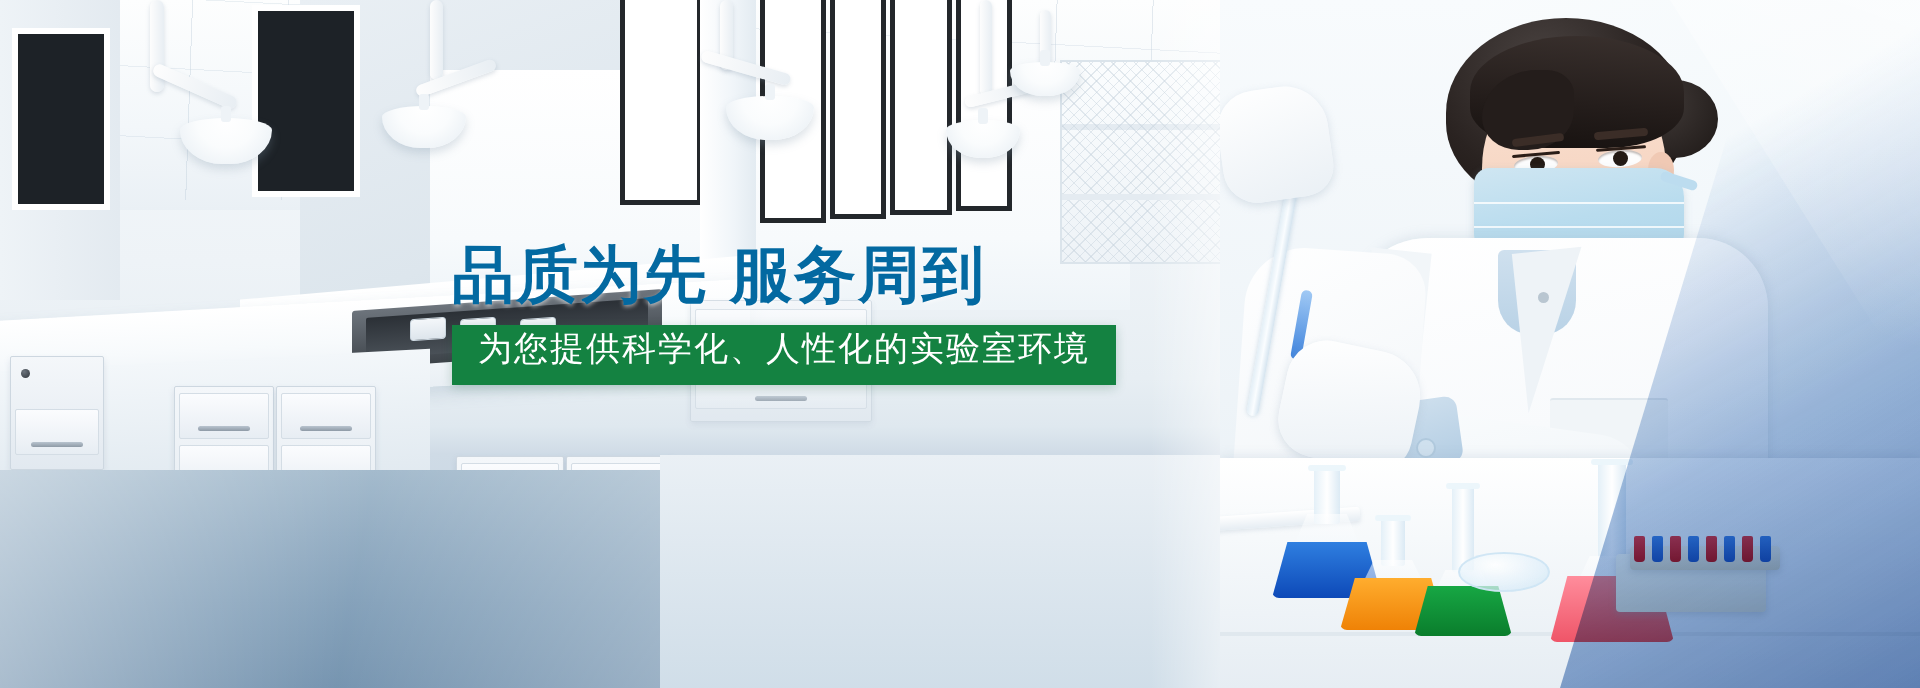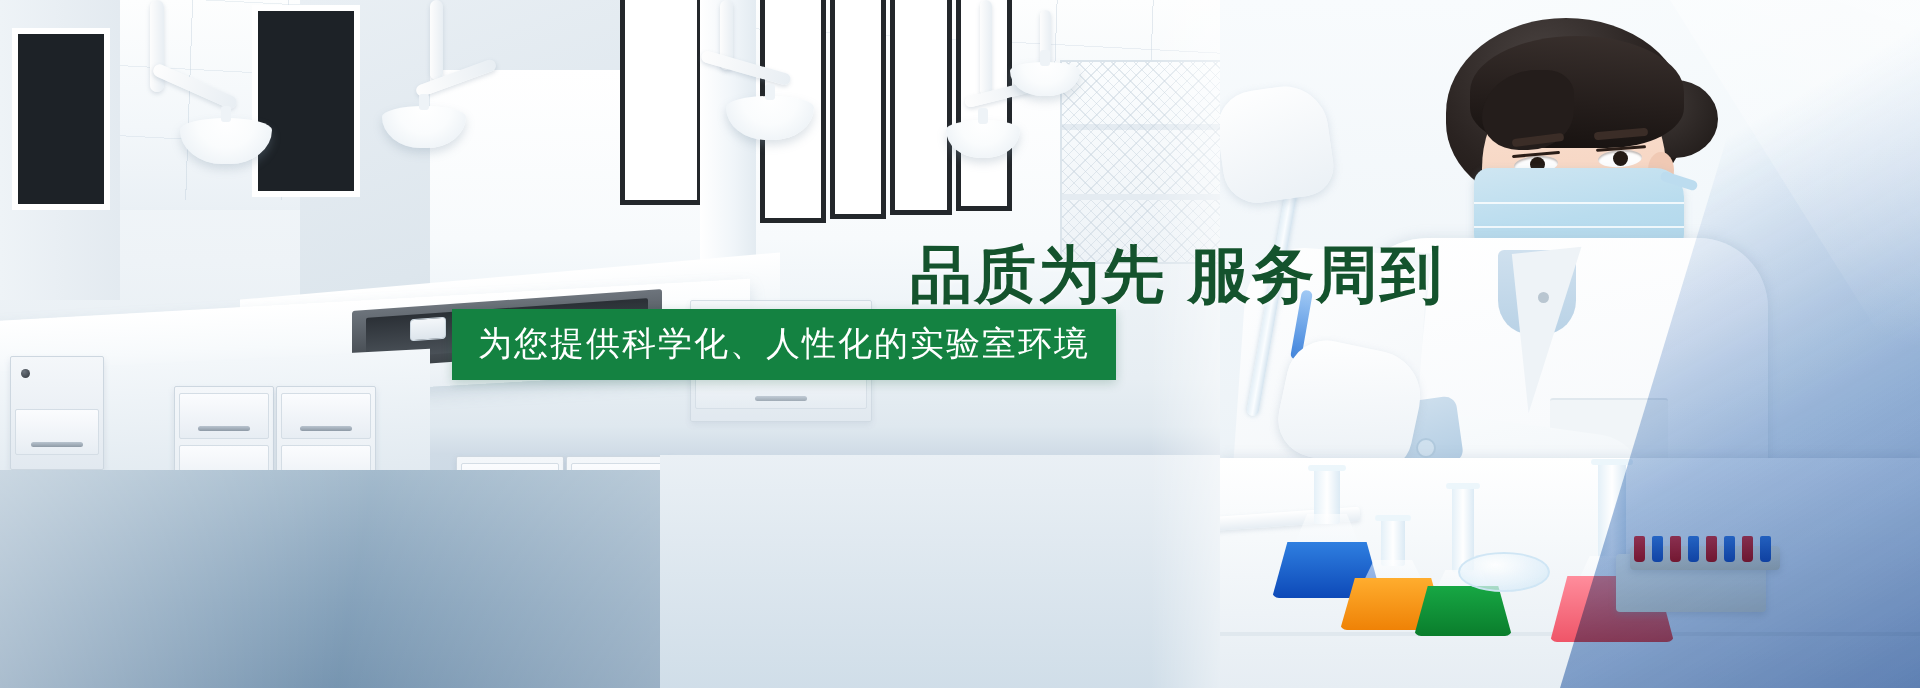--- a/index.html
+++ b/index.html
@@ -253,28 +253,28 @@
     font-family:"Liberation Serif","DejaVu Serif",serif;
     font-size:40px;line-height:1;letter-spacing:6px;
     color:rgba(86,124,200,.62);
     text-align:center;white-space:nowrap;
     margin:0 0 12px 0;
     text-shadow:0 1px 2px rgba(255,255,255,.55);
   }
   .cn-main{
     font-family:"Liberation Sans","DejaVu Sans",sans-serif;
     font-weight:bold;font-size:62px;line-height:1.08;letter-spacing:2px;
-    color:#14532d;text-align:right;margin:0;padding-right:8px;white-space:nowrap;
+    color:#0369a1;margin:0;padding-right:8px;white-space:nowrap;
     text-shadow:0 2px 4px rgba(255,255,255,.55);
   }
   .cn-main .gap{display:inline-block;width:22px;}
   .green-bar{
-    margin-top:0;
+    margin-top:16px;
     background:#148241;
-    padding:14px 26px 16px 26px;
+    padding:3px 26px 16px 26px;
     display:inline-block;
     box-shadow:0 3px 10px rgba(20,90,55,.22);
   }
   .green-bar span{
     font-family:"Liberation Sans","DejaVu Sans",sans-serif;
     font-size:34px;font-weight:400;color:#ffffff;letter-spacing:2px;white-space:nowrap;
     line-height:1.2;display:block;
   }
   .copy-inner{display:flex;flex-direction:column;align-items:flex-start;}
   .eng-row{width:100%;}

